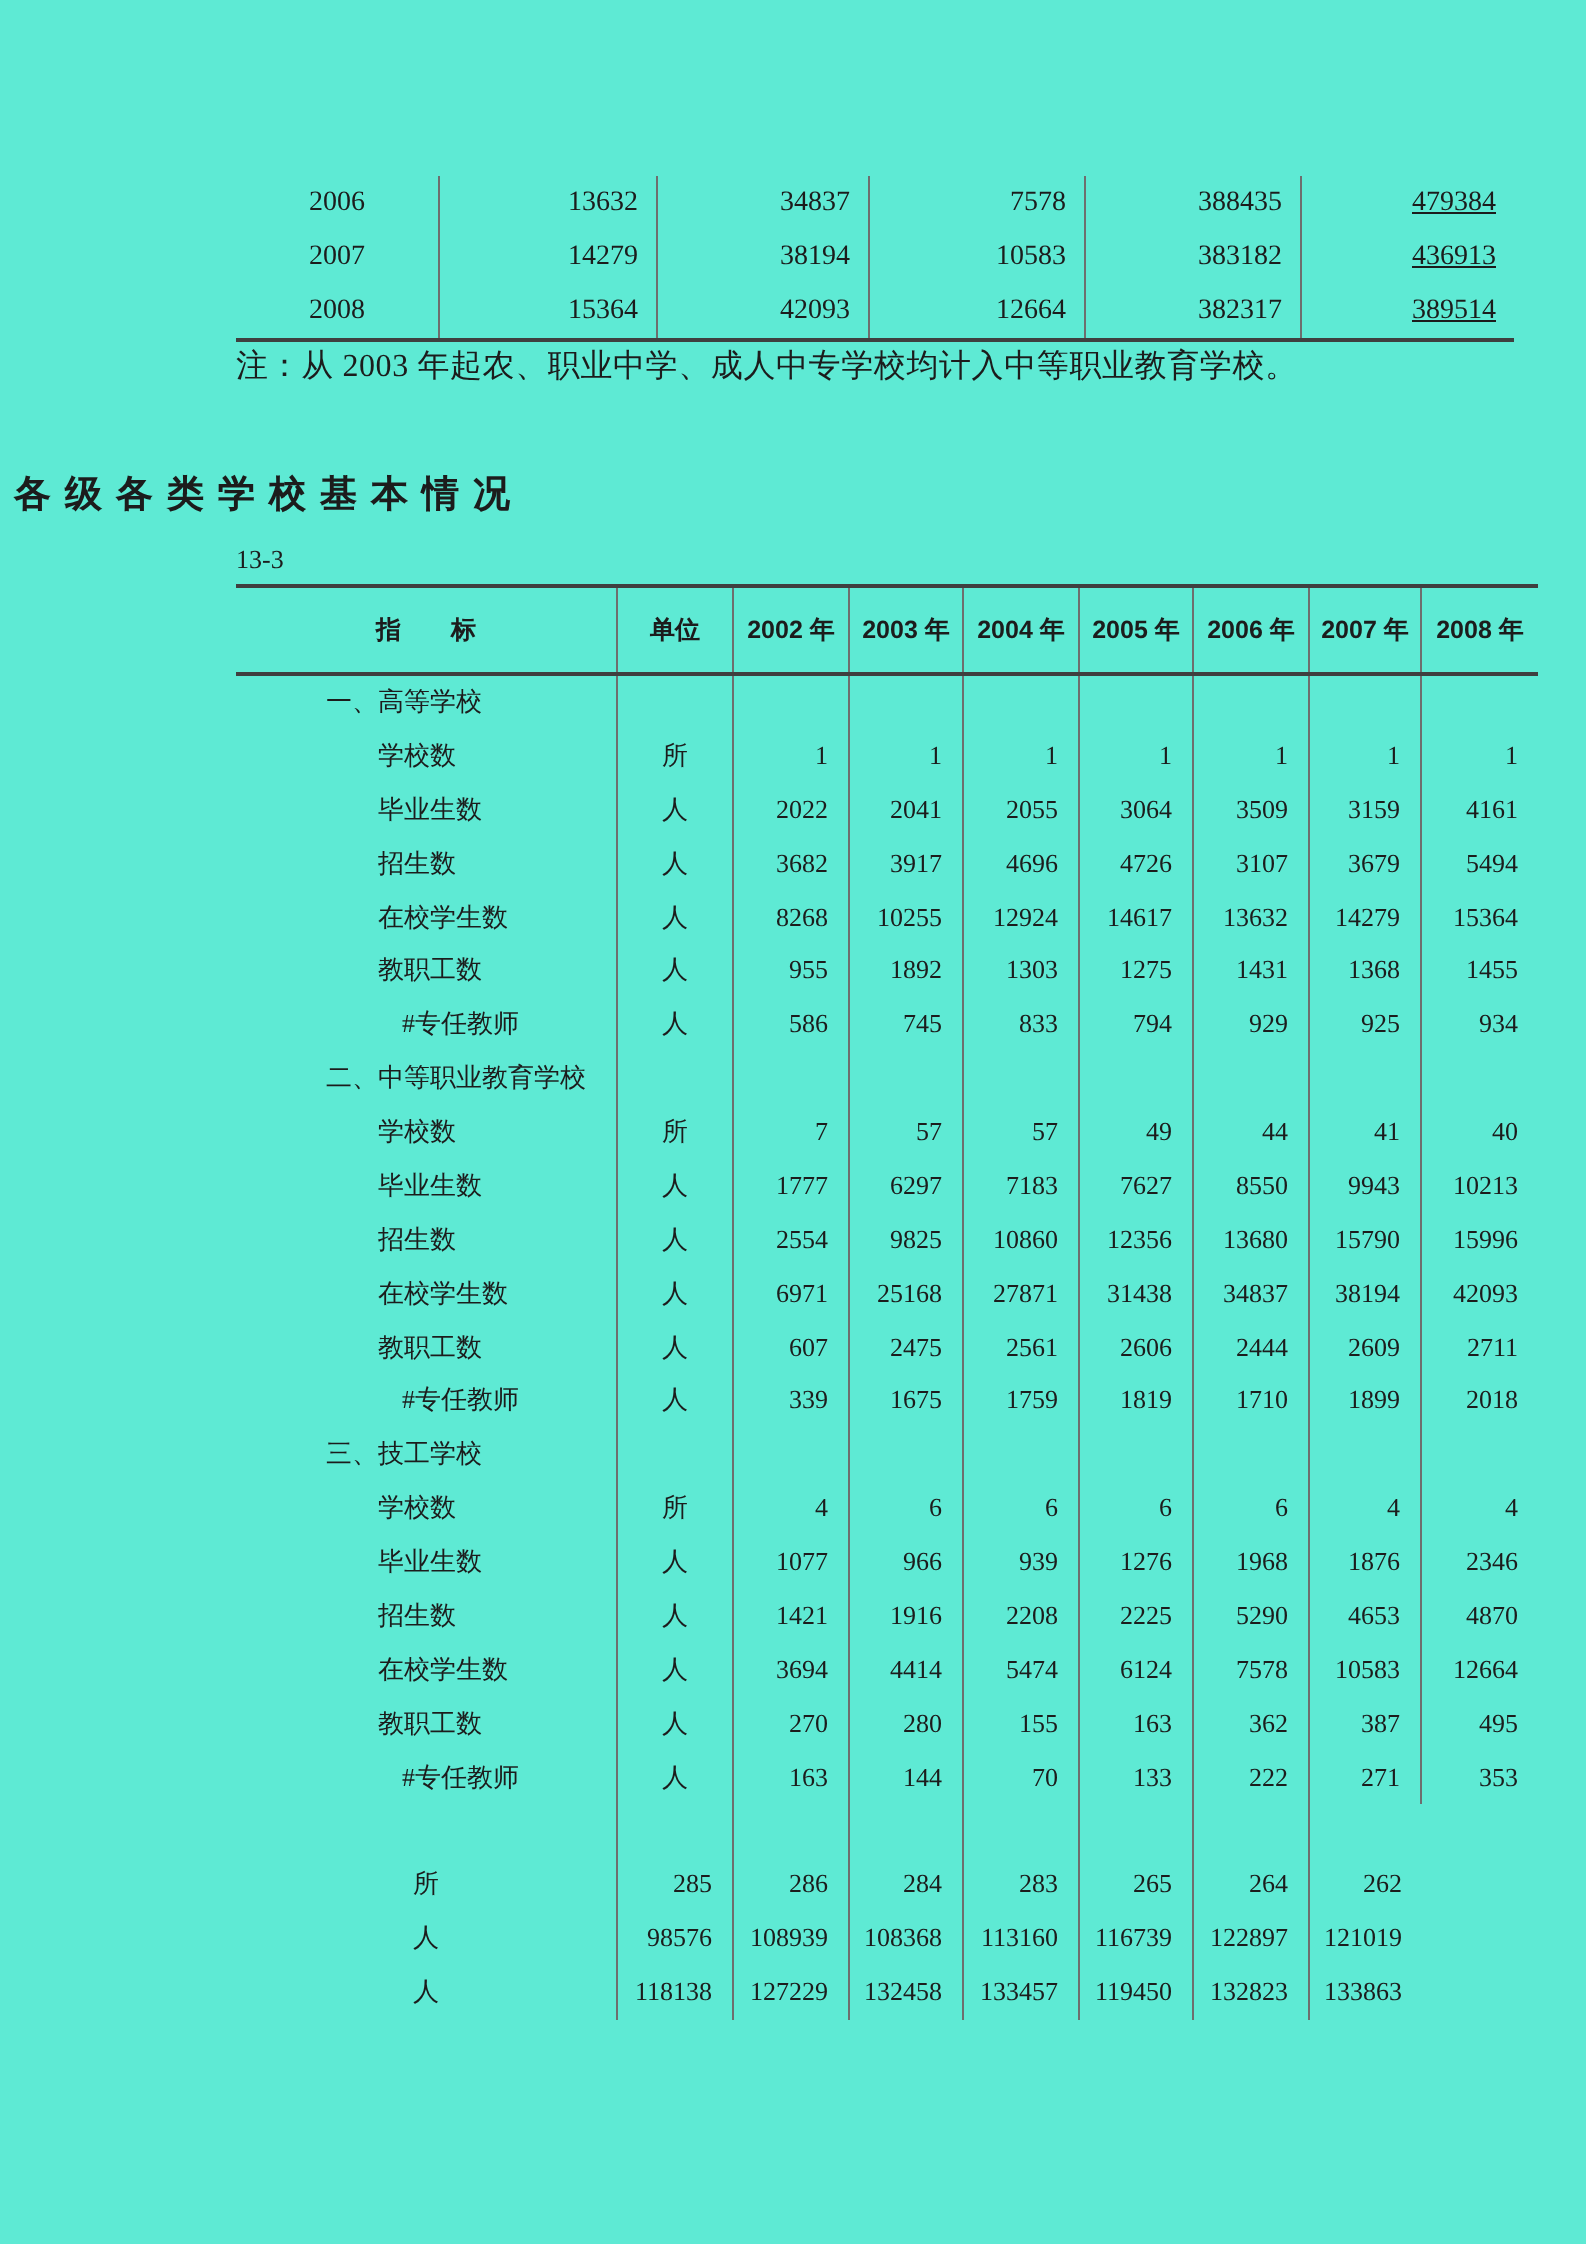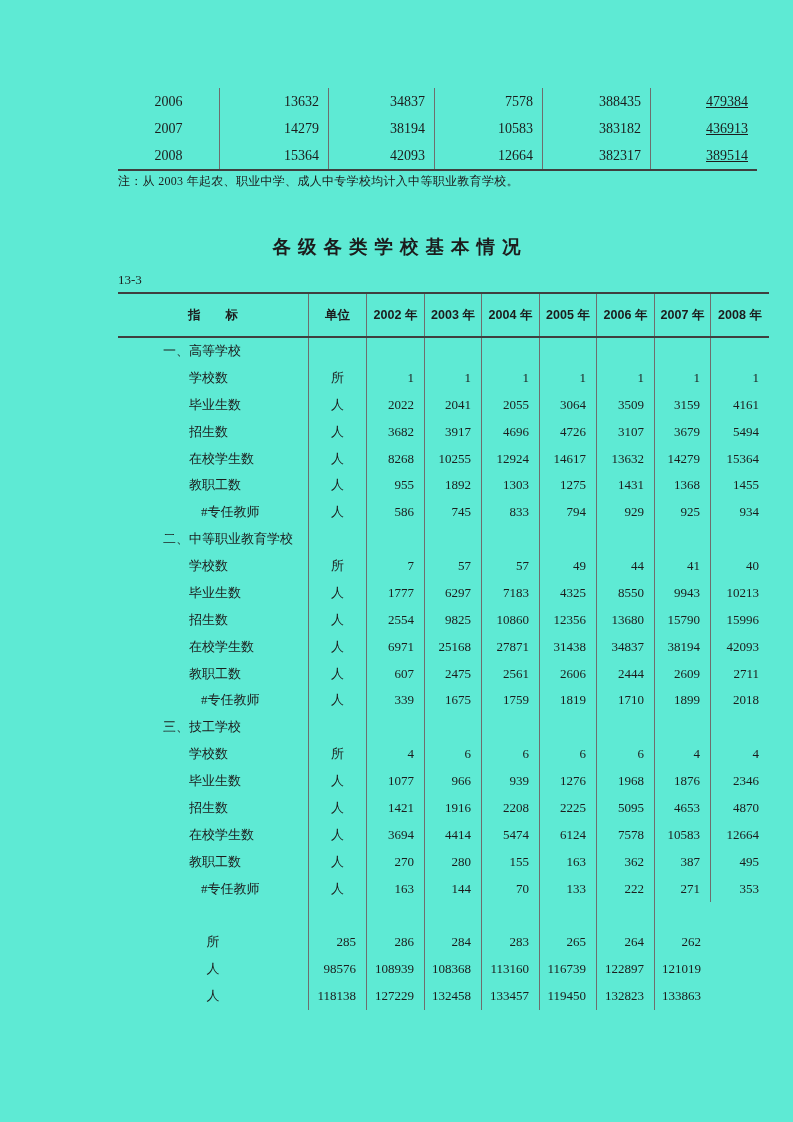--- a/index.html
+++ b/index.html
@@ -14,25 +14,25 @@
                display:grid;
                grid-template-columns:102px 109px 106px 108px 108px 106px;
                grid-auto-rows:27px;
                border-bottom:2px solid #3f3f3f; }
   .tt-cell { font-size:14px; line-height:27px; text-align:right;
              padding-right:9px; border-right:1px solid #6e6e6e;
              white-space:nowrap; overflow:hidden; }
   .tt-cell.year { text-align:center; padding-right:0; }
   .tt-cell.last { border-right:none;text-decoration:underline; }
 
-  .note { position:absolute; left:118px; top:173px; font-size:12px;
+  .note { position:absolute; left:118px; top:173px; font-size:16px;
           letter-spacing:0.3px; white-space:nowrap;text-align:center; }
 
   .doc-title { position:absolute; left:0; top:234px; width:793px;
-               text-align:center;
+               text-align:left;
                font-family:Liberation Serif, serif;
                font-weight:bold; font-size:18.5px;
                letter-spacing:7px; text-indent:7px; white-space:nowrap; }
 
   .table-no { position:absolute; left:118px; top:272px; font-size:13px; }
 
   
   .main-table { position:absolute; left:118px; top:292px; width:651px; }
   .mt-cols { display:grid;
              grid-template-columns:191px 58px 58px 57px 58px 57px 58px 56px 58px; }
@@ -179,21 +179,21 @@
         <div class="mt-cell c-val">57</div>
         <div class="mt-cell c-val">49</div>
         <div class="mt-cell c-val">44</div>
         <div class="mt-cell c-val">41</div>
         <div class="mt-cell c-val last">40</div>
         <div class="mt-cell c-label indent-1">毕业生数</div>
         <div class="mt-cell c-unit">人</div>
         <div class="mt-cell c-val">1777</div>
         <div class="mt-cell c-val">6297</div>
         <div class="mt-cell c-val">7183</div>
-        <div class="mt-cell c-val">4325</div>
+        <div class="mt-cell c-val">7627</div>
         <div class="mt-cell c-val">8550</div>
         <div class="mt-cell c-val">9943</div>
         <div class="mt-cell c-val last">10213</div>
         <div class="mt-cell c-label indent-1">招生数</div>
         <div class="mt-cell c-unit">人</div>
         <div class="mt-cell c-val">2554</div>
         <div class="mt-cell c-val">9825</div>
         <div class="mt-cell c-val">10860</div>
         <div class="mt-cell c-val">12356</div>
         <div class="mt-cell c-val">13680</div>
@@ -252,21 +252,21 @@
         <div class="mt-cell c-val">1276</div>
         <div class="mt-cell c-val">1968</div>
         <div class="mt-cell c-val">1876</div>
         <div class="mt-cell c-val last">2346</div>
         <div class="mt-cell c-label indent-1">招生数</div>
         <div class="mt-cell c-unit">人</div>
         <div class="mt-cell c-val">1421</div>
         <div class="mt-cell c-val">1916</div>
         <div class="mt-cell c-val">2208</div>
         <div class="mt-cell c-val">2225</div>
-        <div class="mt-cell c-val">5095</div>
+        <div class="mt-cell c-val">5290</div>
         <div class="mt-cell c-val">4653</div>
         <div class="mt-cell c-val last">4870</div>
         <div class="mt-cell c-label indent-1">在校学生数</div>
         <div class="mt-cell c-unit">人</div>
         <div class="mt-cell c-val">3694</div>
         <div class="mt-cell c-val">4414</div>
         <div class="mt-cell c-val">5474</div>
         <div class="mt-cell c-val">6124</div>
         <div class="mt-cell c-val">7578</div>
         <div class="mt-cell c-val">10583</div>

